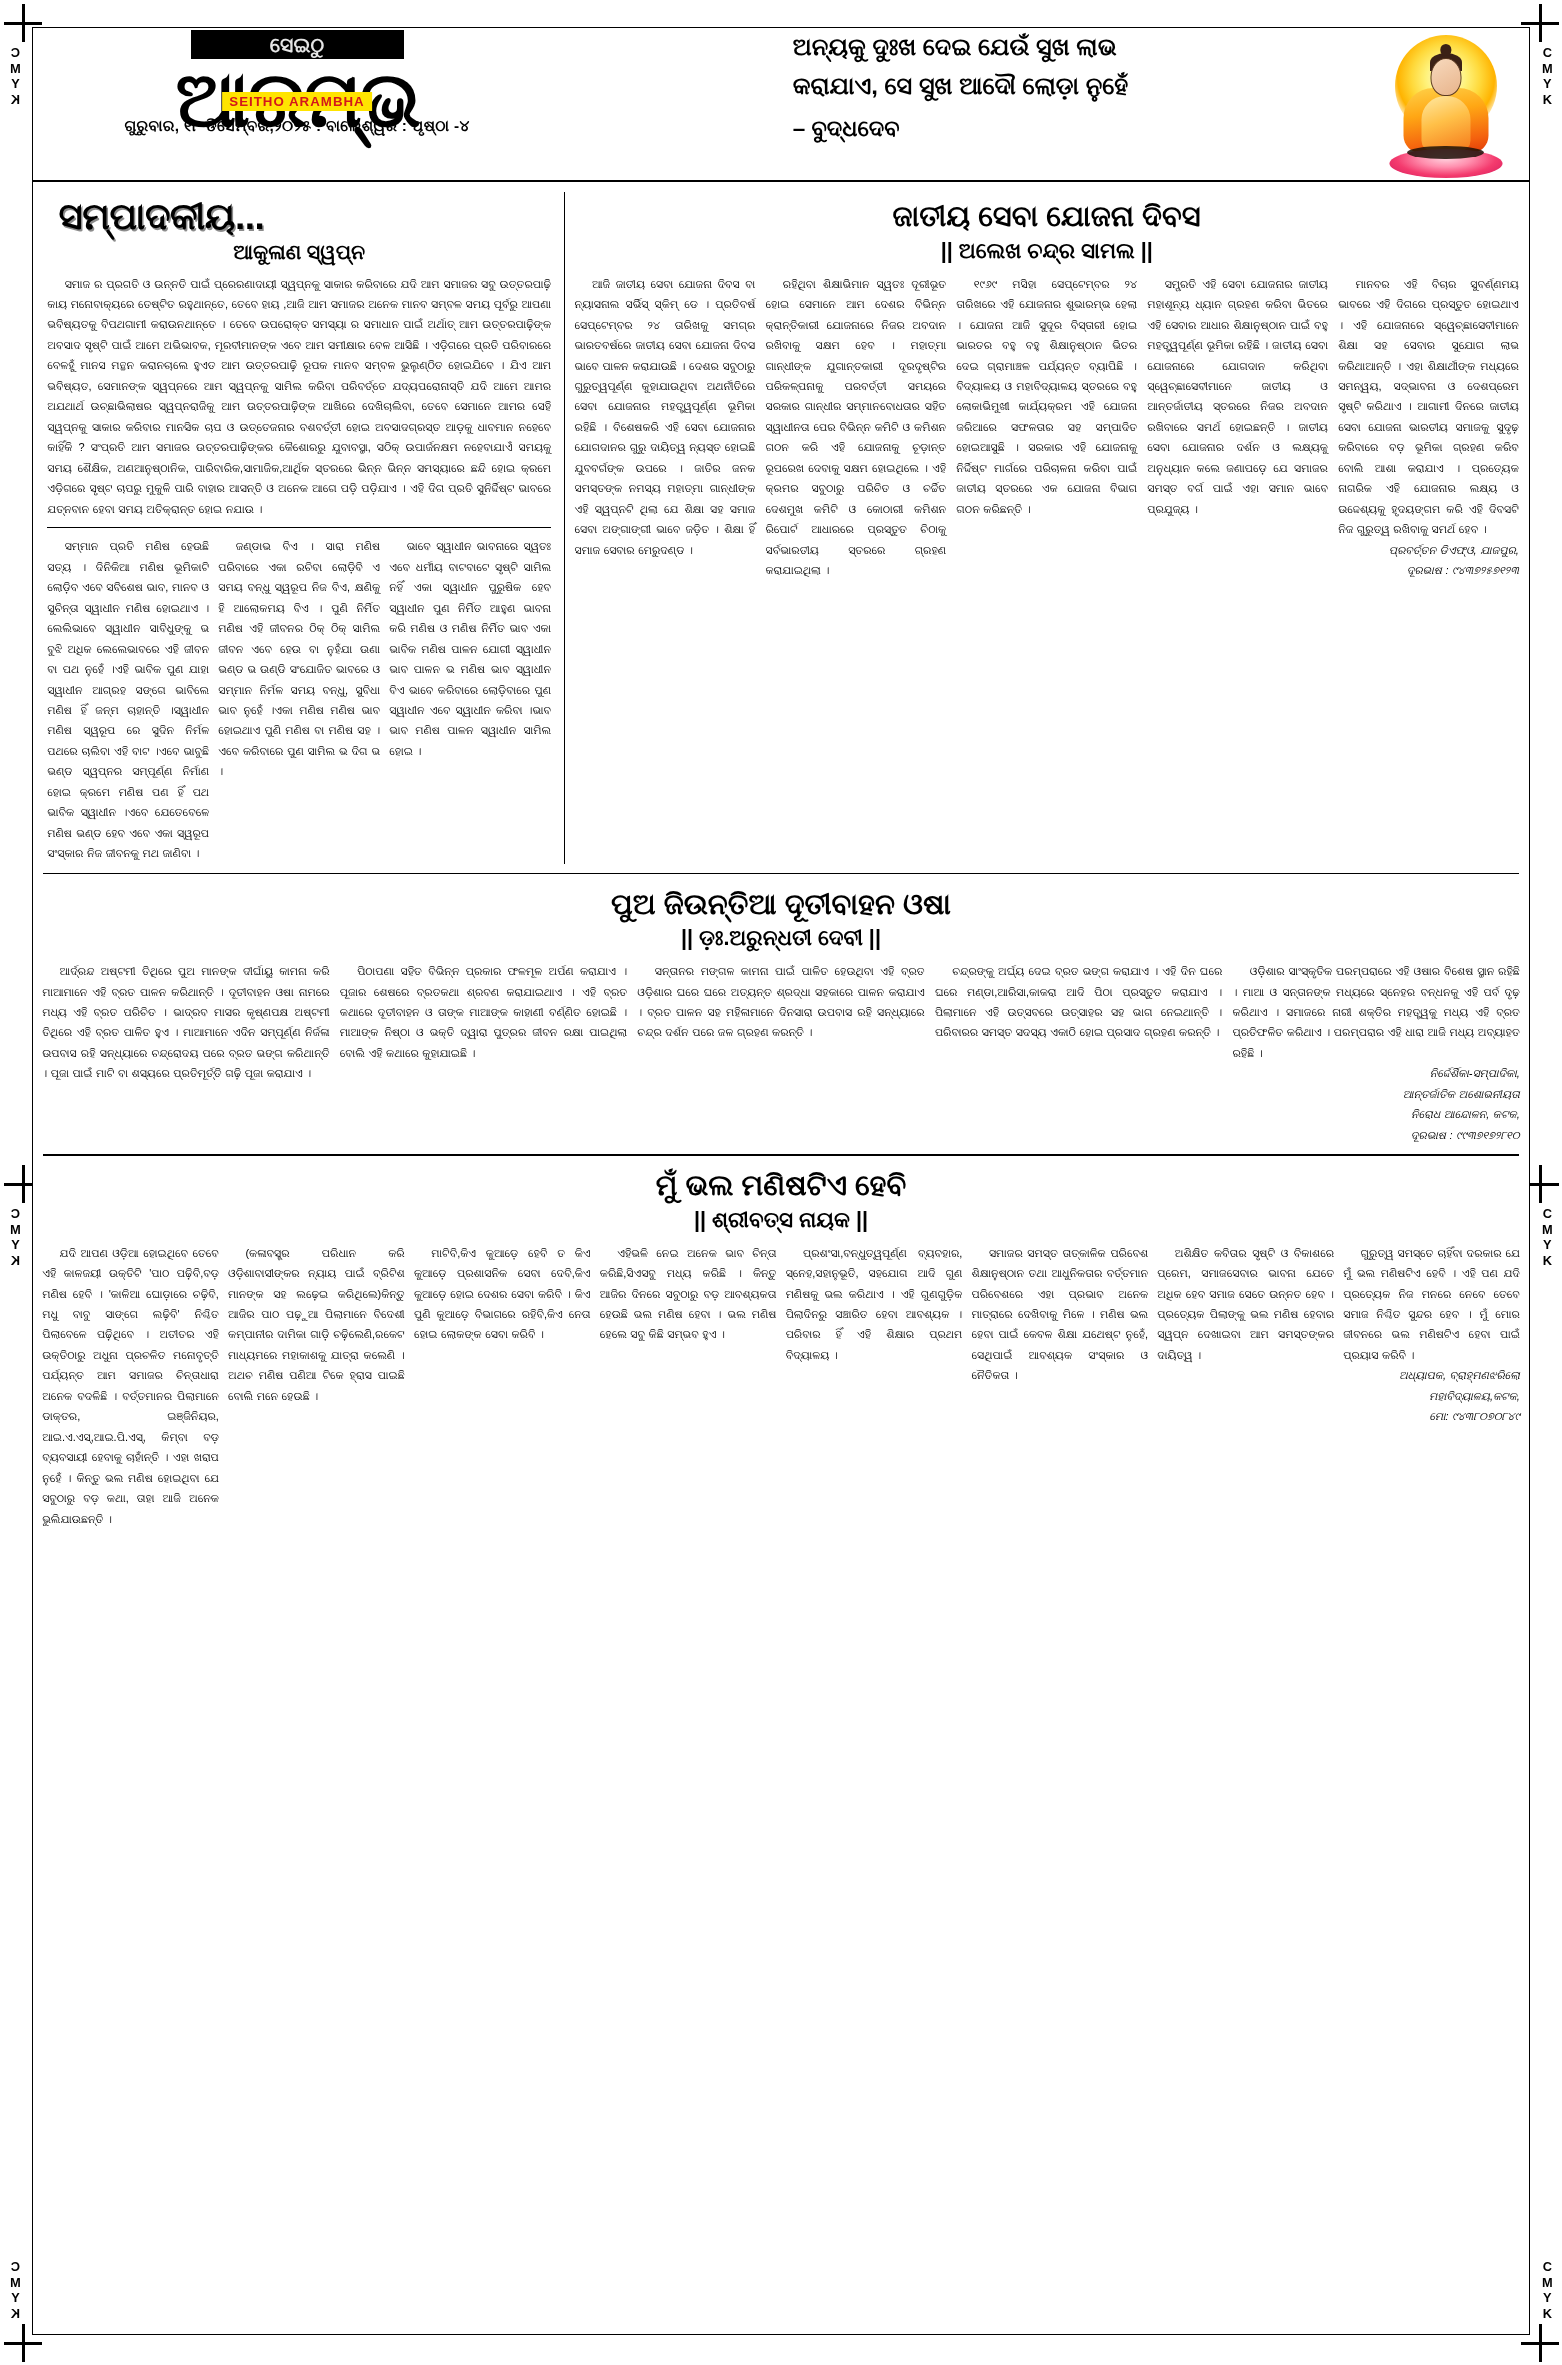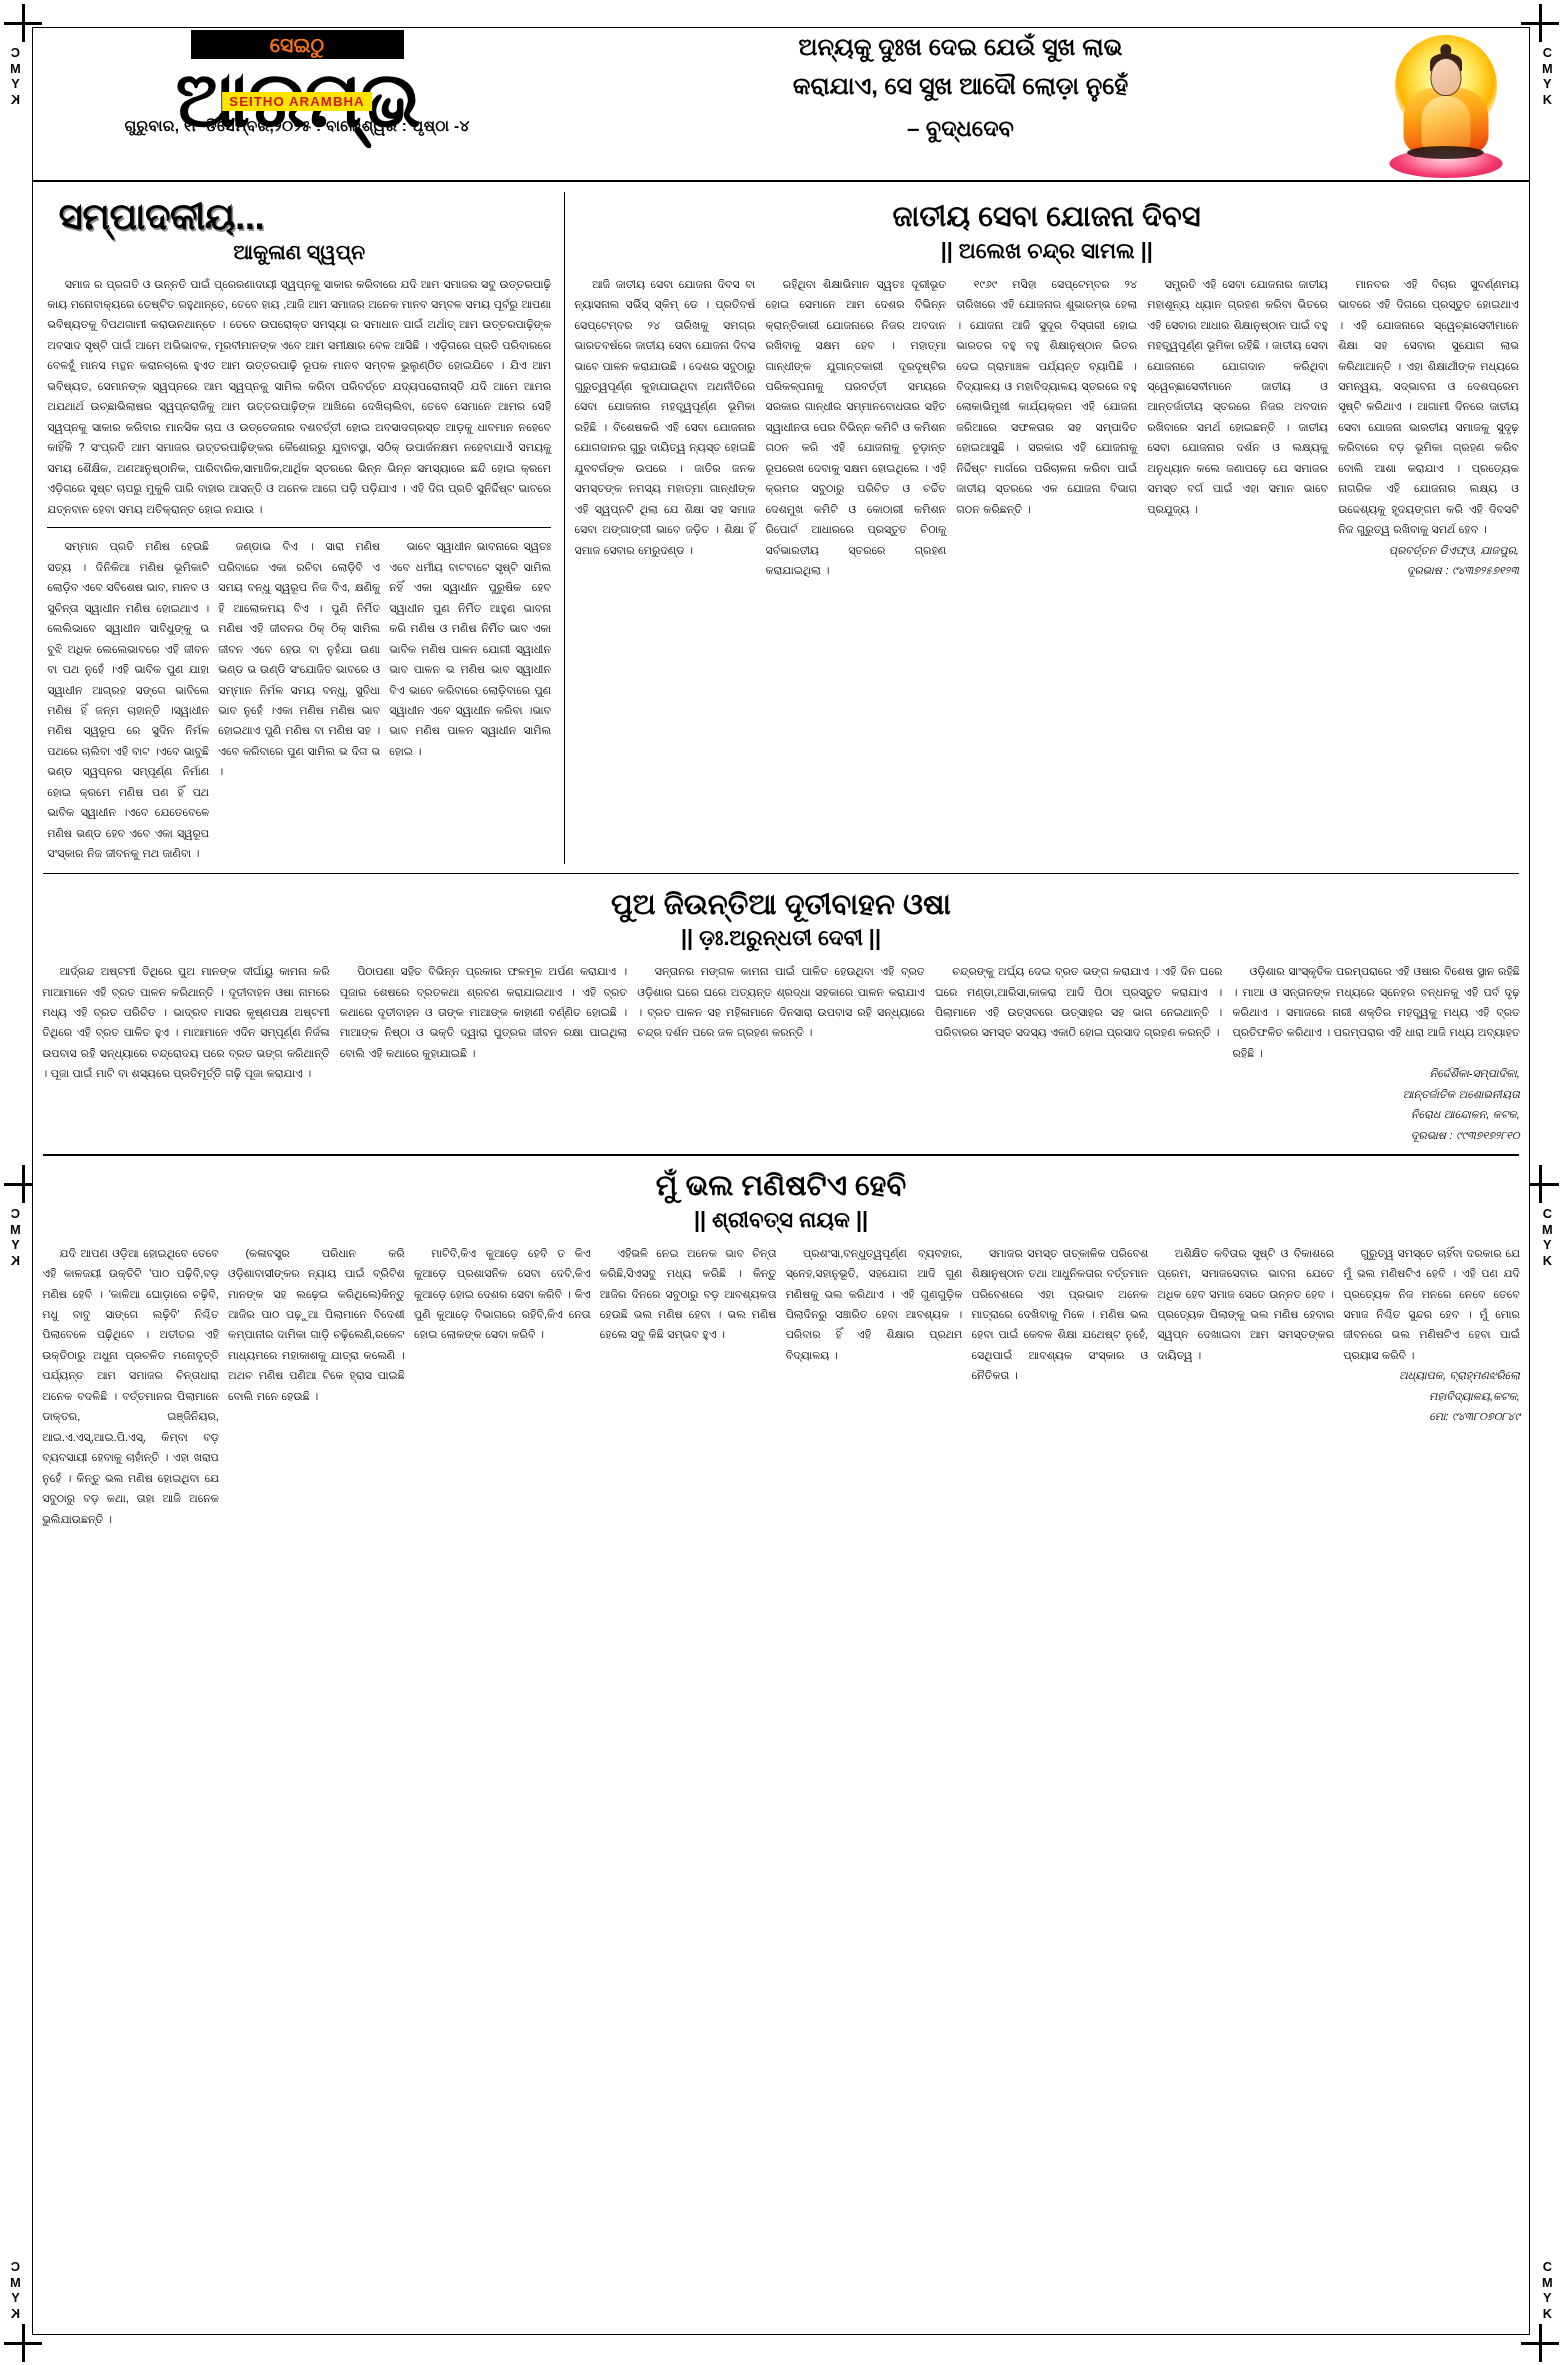--- a/index.html
+++ b/index.html
@@ -28,21 +28,21 @@
     border:1.5px solid #000;box-sizing:border-box;background:#fff;
   }
 
   
   .masthead{
     position:relative;height:154px;border-bottom:2.6px solid #000;box-sizing:border-box;
     display:flex;align-items:flex-start;
   }
   .logo-block{width:528px;position:relative;padding-top:2px;}
   .logo-top{
-    margin:0 auto;width:213px;background:#000;color:#f97316;text-align:center;
+    margin:0 auto;width:213px;background:#000;color:#e5e5e5;text-align:center;
     font-size:20.5px;line-height:1.22;padding:1.5px 0 2px 0;font-weight:700;
     font-family:"Liberation Sans","DejaVu Sans",sans-serif;
   }
   .logo-main{
     text-align:center;font-size:77px;font-weight:700;line-height:1.08;
     letter-spacing:-2px;margin-top:-1px;
     font-family:"Liberation Sans","DejaVu Sans",sans-serif;
   }
   .logo-rom{
     position:absolute;left:50%;transform:translateX(-50%);bottom:30px;
@@ -53,21 +53,21 @@
   .dateline{
     position:absolute;left:0;right:0;bottom:6px;text-align:center;
     font-size:15.4px;font-weight:700;letter-spacing:0.3px;
     font-family:"Liberation Sans","DejaVu Sans",sans-serif;
   }
   .quote-block{
     flex:1;position:relative;display:flex;align-items:center;
     justify-content:center;padding-right:169px;
   }
   .quote-text{
-    text-align:center;font-size:24px;font-weight:700;line-height:1.62;
+    font-size:24px;font-weight:700;line-height:1.62;
     font-family:"Liberation Sans","DejaVu Sans",sans-serif;
   }
   .quote-attr{margin-top:5.1px;font-size:22.5px;font-weight:700;}
 
   
   .buddha{position:absolute;right:14.3px;top:3.1px;width:138px;height:148px;}
   .halo{
     position:absolute;left:50%;top:4.1px;transform:translateX(-50%);
     width:102px;height:102px;border-radius:50%;
     background:radial-gradient(circle at 50% 42%,

